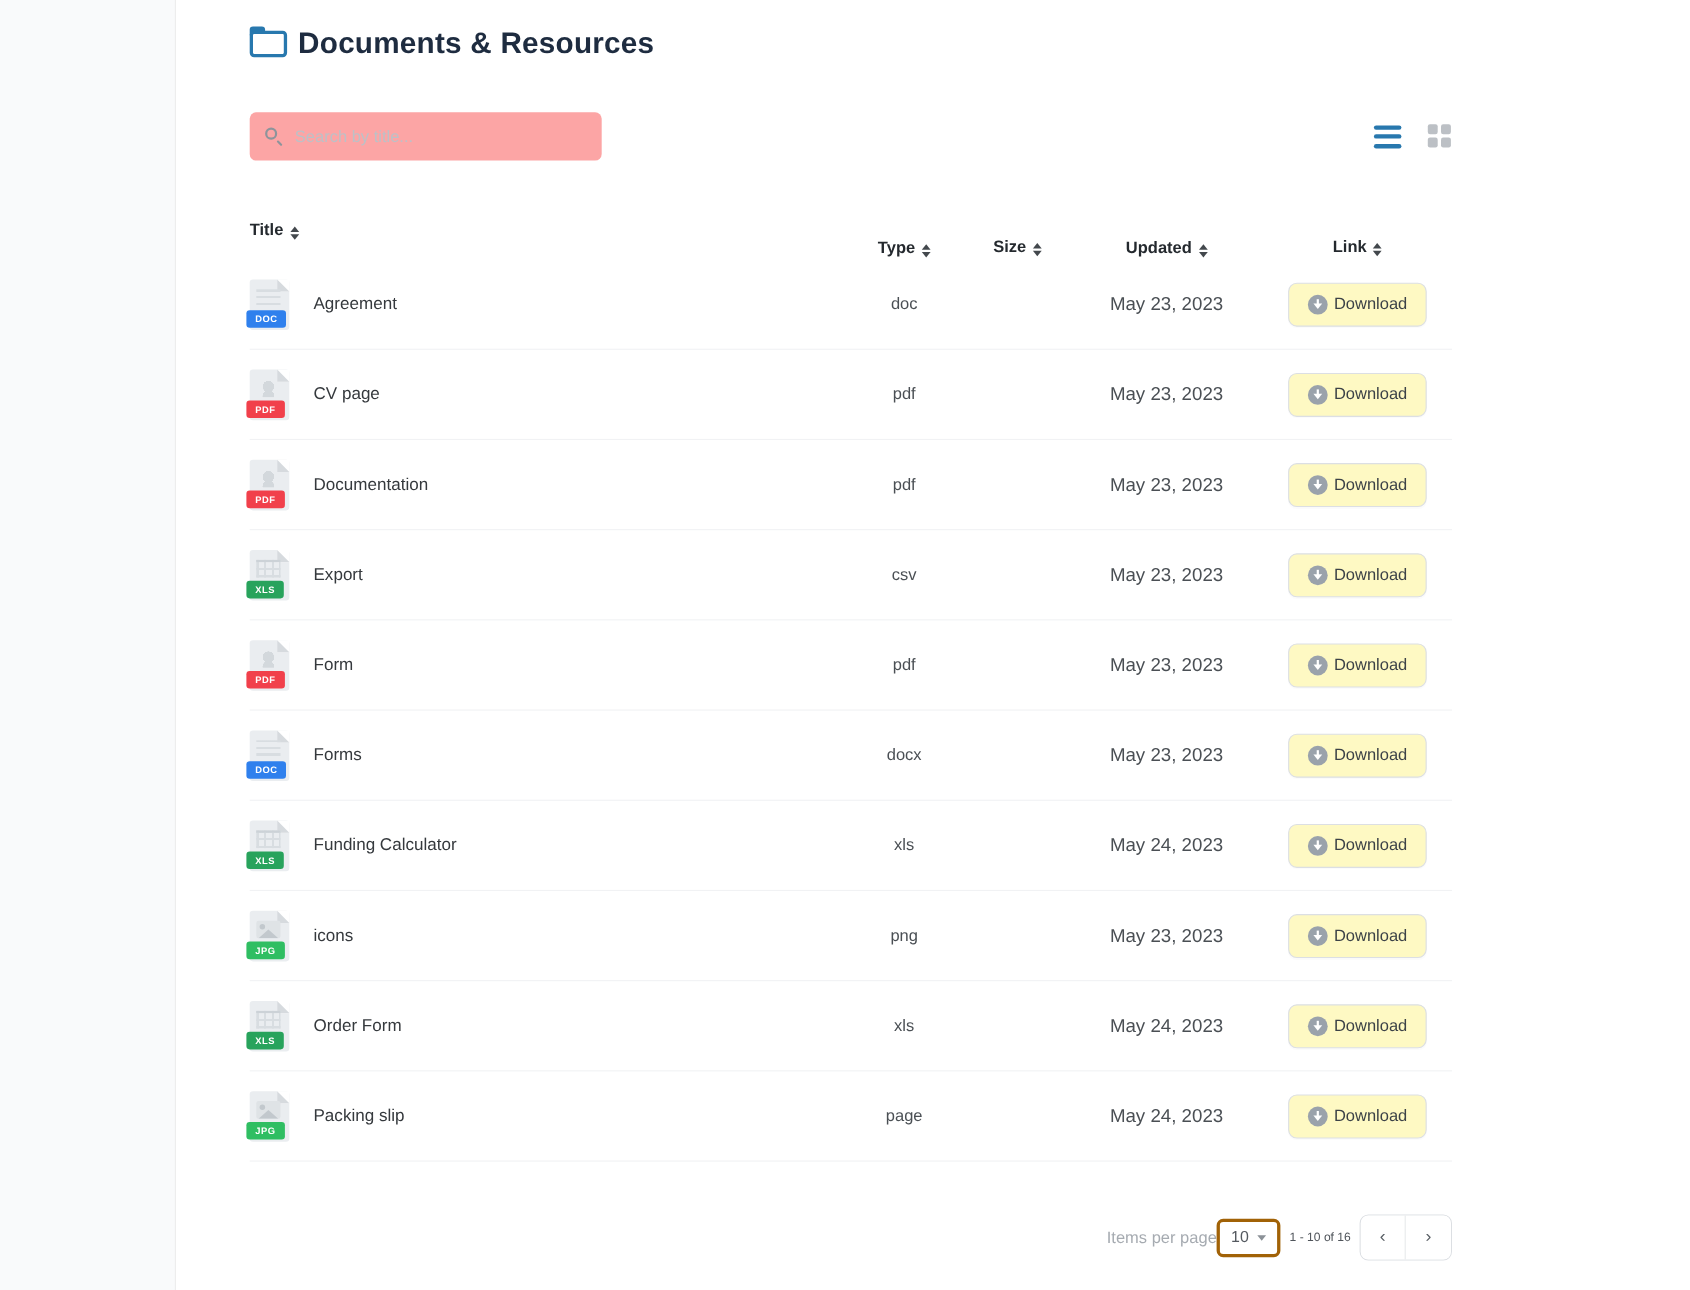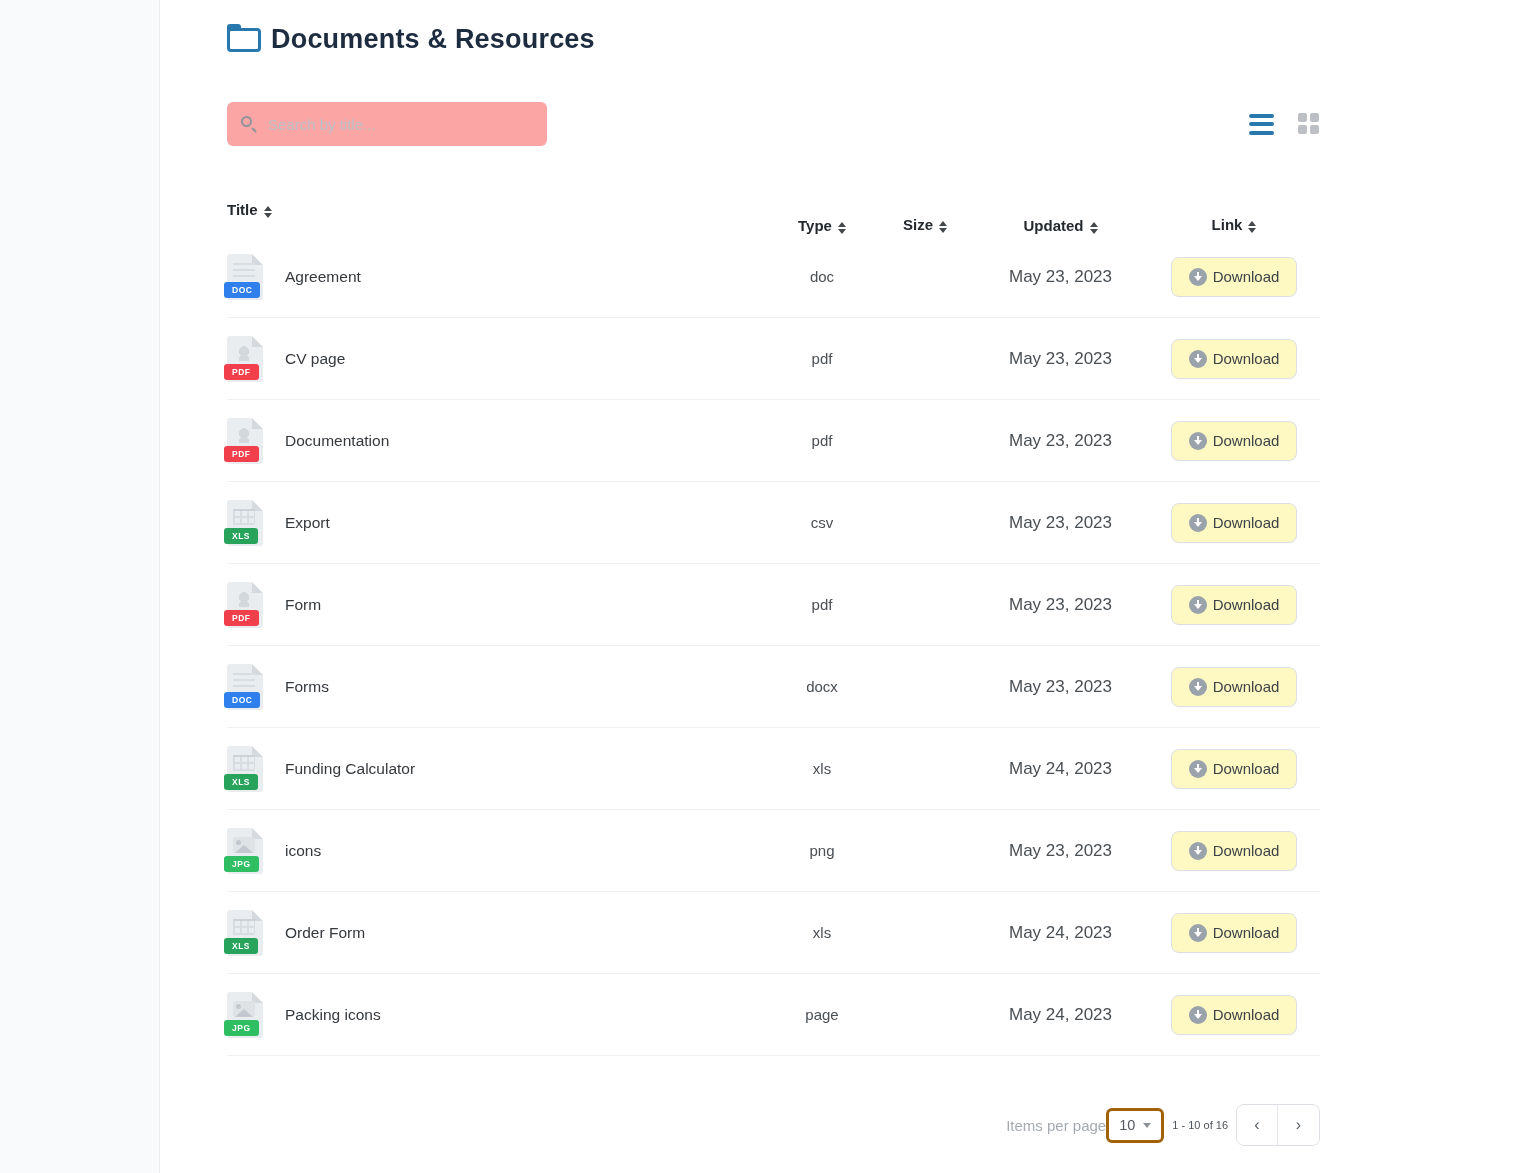--- a/index.html
+++ b/index.html
@@ -359,21 +359,21 @@
     </div>
   </div>
 
   <div class="row">
     <div class="cell c-title">
       <div class="file-card ft-jpg">
         <div class="fold"></div>
         <div class="glyph"></div>
         <div class="badge b-jpg">JPG</div>
       </div>
-      <span class="file-title">Packing icons</span>
+      <span class="file-title">Packing slip</span>
     </div>
     <div class="cell c-type">page</div>
     <div class="cell c-size"></div>
     <div class="cell c-upd">May 24, 2023</div>
     <div class="cell c-link">
       <button class="download-button">
         <span class="download-icon"></span>
         <span class="download-label">Download</span>
       </button>
     </div>

